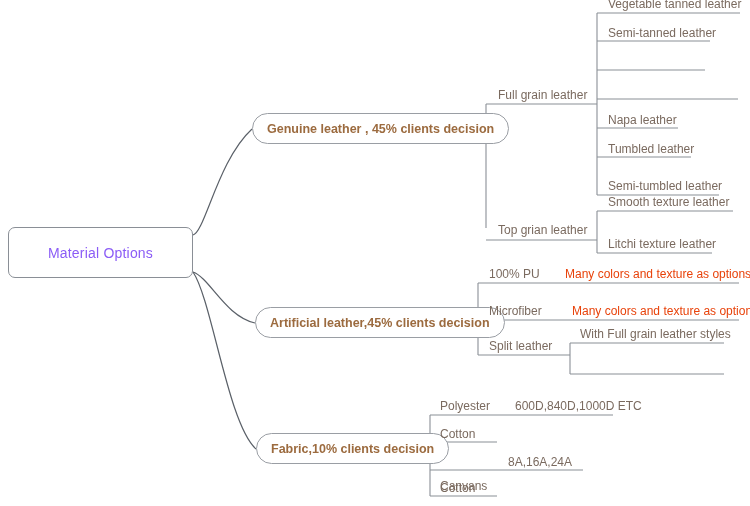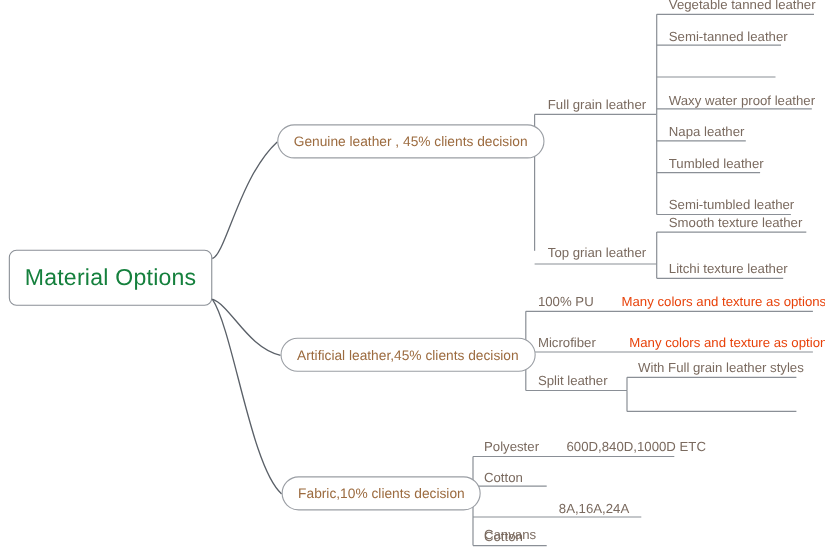--- a/index.html
+++ b/index.html
@@ -31,42 +31,43 @@
     height: 51px;
     box-sizing: border-box;
     border: 1px solid #8a8f96;
     border-radius: 7px;
     background: #ffffff;
     display: flex;
     align-items: center;
     justify-content: center;
   }
   .root-node span {
-    font-size: 21px;
-    color: #15803d;
+    font-size: 14px;
+    color: #8b5cf6;
     letter-spacing: 0.2px;
     white-space: nowrap;
   }
   
   .pill {
     position: absolute;
     box-sizing: border-box;
     border: 1px solid #9a9ea4;
     border-radius: 19px;
     background: #ffffff;
     height: 31px;
     display: flex;
     align-items: center;
     justify-content: center;
     padding: 0 14px;
   }
   .pill span {
     font-size: 12.5px;
     color: #9c6b3f;
     white-space: nowrap;
+    font-weight: bold;
   }
   
   .label {
     position: absolute;
     font-size: 12px;
     color: #7a6a5f;
     white-space: nowrap;
     line-height: 15px;
   }
   .label.red {
@@ -146,21 +147,20 @@
   <div class="pill" style="left:256px; top:433px;">
     <span>Fabric,10% clients decision</span>
   </div>
 
   <div class="label" style="left:498px; top:88px;">Full grain leather</div>
 
   <div class="label" style="left:498px; top:223px;">Top grian leather</div>
 
   <div class="label" style="left:608px; top:-3px;">Vegetable tanned leather</div>
   <div class="label" style="left:608px; top:26px;">Semi-tanned leather</div>
-  <div class="label" style="left:608px; top:84px;">Waxy water proof leather</div>
   <div class="label" style="left:608px; top:113px;">Napa leather</div>
   <div class="label" style="left:608px; top:142px;">Tumbled leather</div>
   <div class="label" style="left:608px; top:179px;">Semi-tumbled leather</div>
 
   <div class="label" style="left:608px; top:195px;">Smooth texture leather</div>
   <div class="label" style="left:608px; top:237px;">Litchi texture leather</div>
 
   <div class="label" style="left:489px; top:267px;">100% PU</div>
   <div class="label red" style="left:565px; top:267px;">Many colors and texture as options</div>
 

